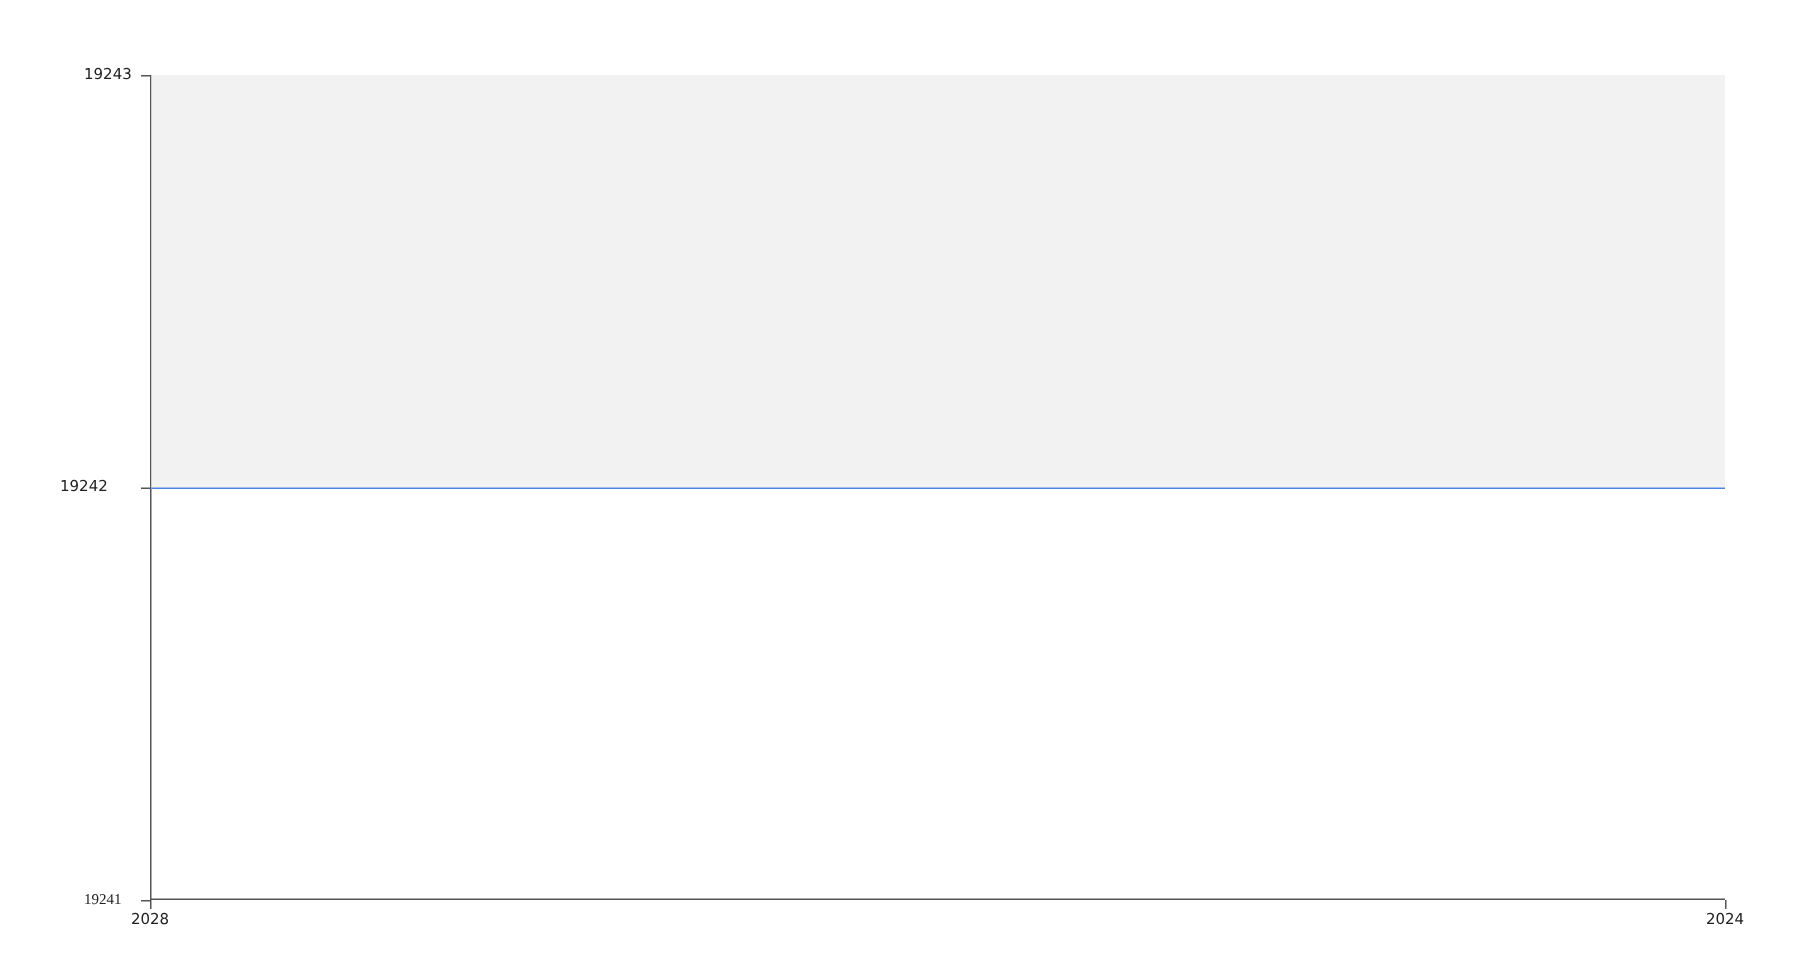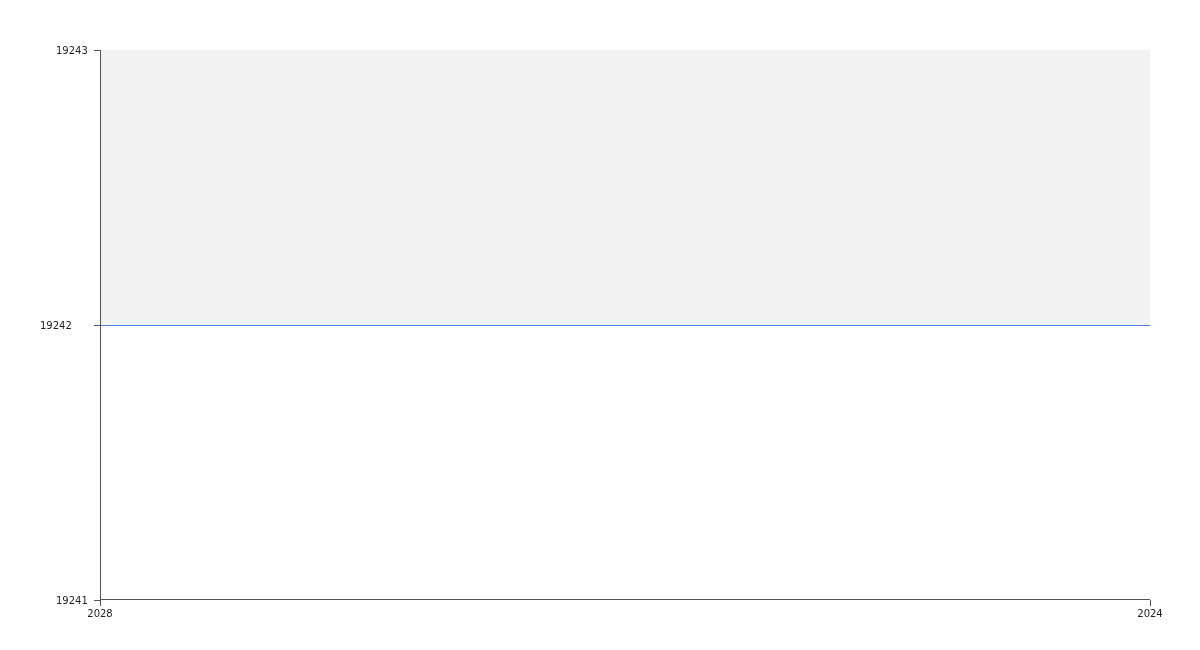--- a/index.html
+++ b/index.html
@@ -71,21 +71,21 @@
 </style>
 </head>
 <body>
 
 <div class="chart-wrap">
   <div class="plot-area" id="plot-area" style="left: 100px; top: 50px; width: 1050px; height: 550px;">
       <div class="fill-upper" style="top: 0px; height: 275px; background: rgb(242, 242, 242);"></div>
       <div class="data-line" style="top: 275px; border-top-color: rgb(74, 134, 232);"></div>
     </div>
 <div class="ytick-line" style="left: 94px; top: 600px;"></div>
-    <div class="ytick-label" style="left: 56px; top: 600px; width: 34px;">19241</div>
+    <div class="ytick-label" style="left: 56px; top: 600px; width: 34px; font-family: Liberation Serif, serif;">19241</div>
     <div class="ytick-line" style="left: 94px; top: 325px;"></div>
     <div class="ytick-label" style="left: 40px; top: 325px; width: 34px;">19242</div>
     <div class="ytick-line" style="left: 94px; top: 50px;"></div>
     <div class="ytick-label" style="left: 56px; top: 50px; width: 34px;">19243</div>
     <div class="xtick-line" style="left: 100px; top: 600px;"></div>
     <div class="xtick-label" style="left: 100px; top: 608px;">2028</div>
     <div class="xtick-line" style="left: 1150px; top: 600px;"></div>
     <div class="xtick-label" style="left: 1150px; top: 608px;">2024</div>
   </div>
 

